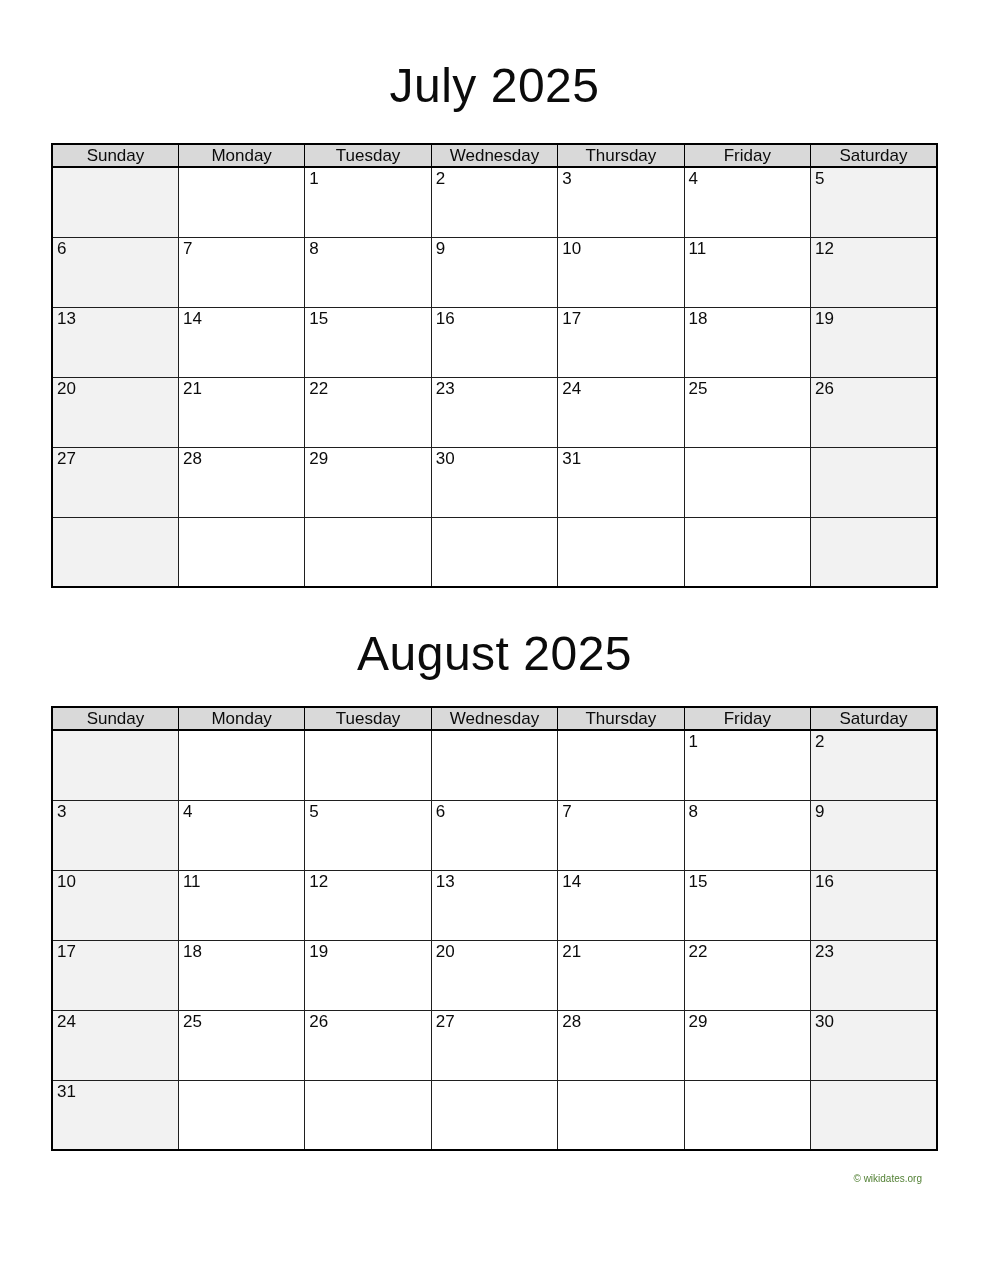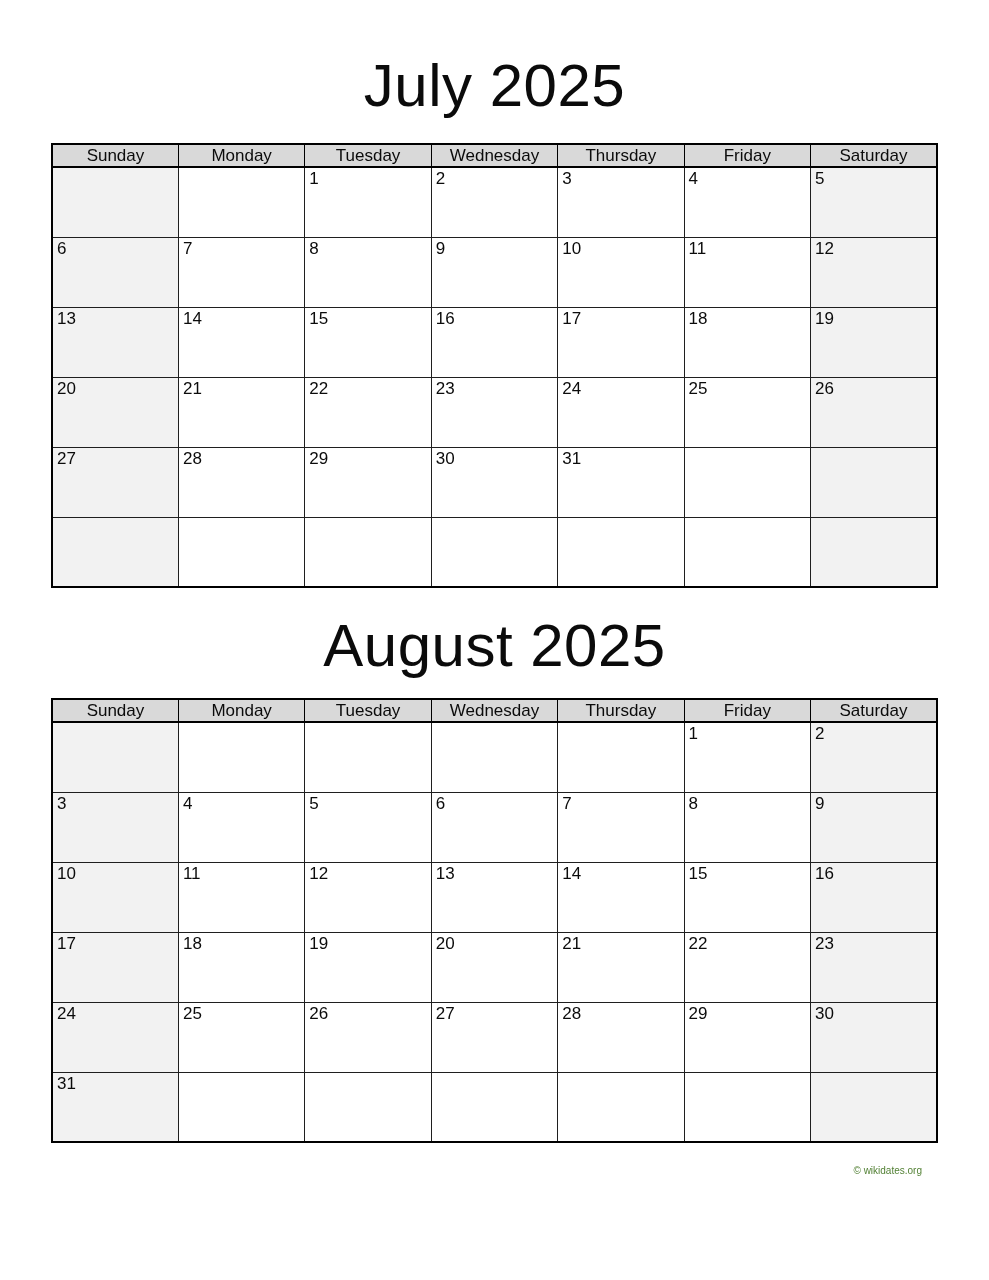--- a/index.html
+++ b/index.html
@@ -11,21 +11,21 @@
     --footer-color:#538135;
   }
   *{box-sizing:border-box;}
   html,body{margin:0;padding:0;background:#ffffff;}
   .page{
     width:989px;height:1280px;background:#ffffff;
     font-family:"Liberation Sans",sans-serif;color:#000;
     padding-top:56px;position:relative;overflow:hidden;
   }
   h1.month-title{
-    margin:0;text-align:center;font-size:60px;font-weight:400;
+    margin:0;text-align:center;font-size:48px;font-weight:400;
     line-height:60px;color:#0b0b0b;letter-spacing:0.5px;
   }
   table.calendar{
     width:887px;margin:27px auto 0 auto;border-collapse:collapse;
     border:2px solid var(--border);table-layout:fixed;
   }
   table.calendar th{
     background:var(--header-bg);height:23px;padding:0;
     font-size:17px;font-weight:400;text-align:center;color:#0b0b0b;
     border:1px solid var(--border);border-bottom:2px solid var(--border);
@@ -34,21 +34,21 @@
     height:70px;vertical-align:top;text-align:left;
     padding:1px 2px 0 4px;font-size:17px;color:#0b0b0b;
     border:1px solid var(--inner-border);background:#ffffff;
   }
   table.calendar td.weekend{background:var(--weekend-bg);}
   .holiday-note{
     margin:16px 0 0 141px;font-size:13.5px;line-height:18px;
   }
   .holiday-note .date-label{color:var(--note-color);font-weight:700;}
   .holiday-note .event-label{color:#161616;margin-left:18px;}
-  h1.second{margin-top:28px;}
+  h1.second{margin-top:36px;}
   table.second{margin-top:22px;}
   .footer{
     margin:22px 67px 0 16px;text-align:right;font-size:10px;
     color:var(--footer-color);
   }
 </style>
 </head>
 <body>
 
 <div class="page">

